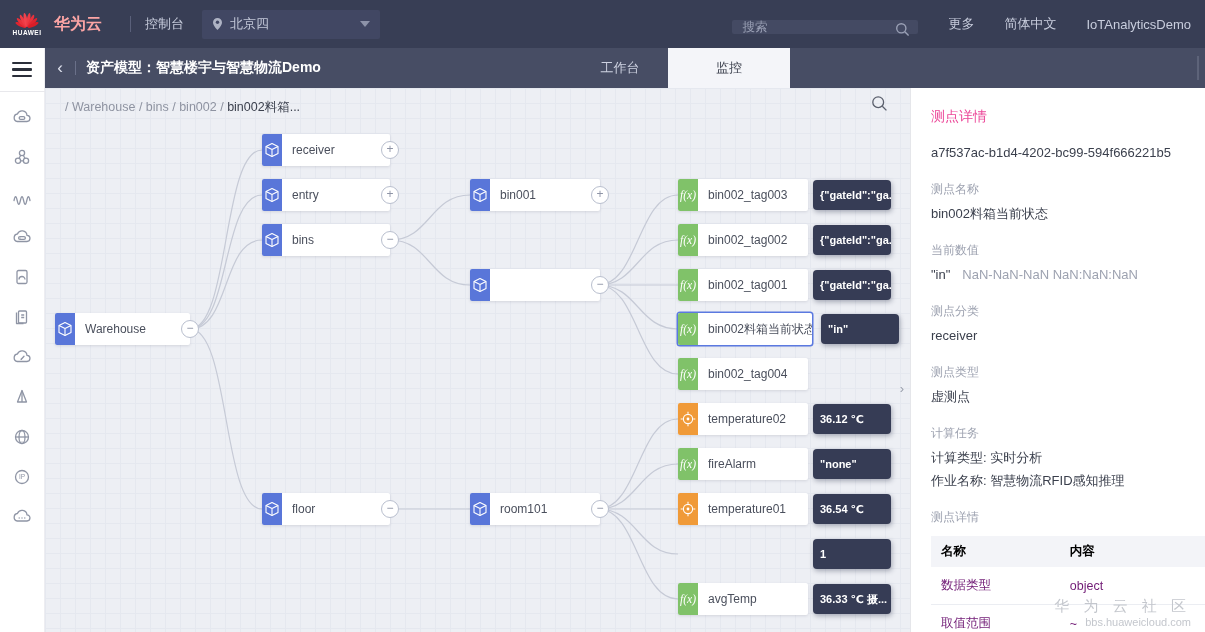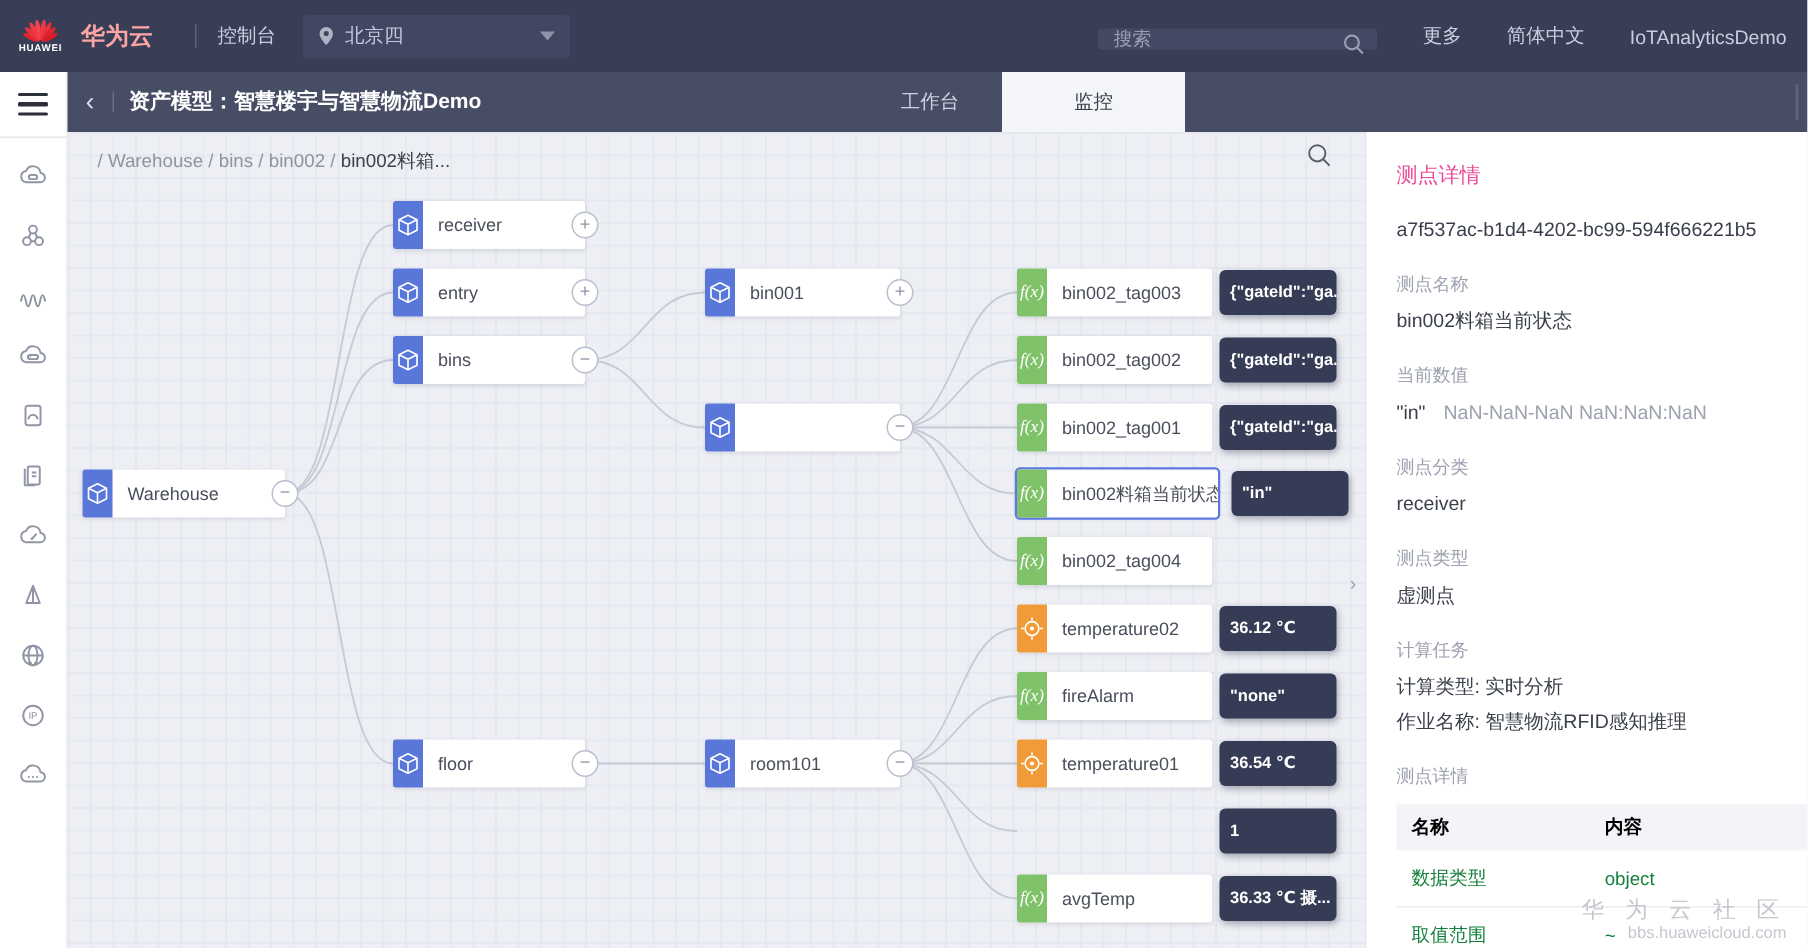--- a/index.html
+++ b/index.html
@@ -74,21 +74,21 @@
   
   .panel { width:295px; background:#fff; border-left:1px solid #e5e6ea; position:relative; padding:20px 20px 0 20px; overflow:hidden; flex:none; }
   .p-title { font-size:14px; font-weight:normal; color:#ec4899; margin-bottom:18px; }
   .pfield { margin-bottom:19px; }
   .plabel { font-size:12px; color:#9da2b0; margin-bottom:7px; }
   .pvalue { font-size:13px; color:#3a3f4c; line-height:18px; word-break:break-all; }
   .pvalue .dim { color:#9da2b0; margin-left:12px; }
   .pvalue.line2 { margin-top:5px; }
   .ftable { width:calc(100% + 20px); border-collapse:collapse; margin-top:10px; }
   .ftable th { background:#f3f4f8; font-size:12.5px; color:#000000; font-weight:bold; text-align:left; padding:7px 10px; }
-  .ftable td { font-size:12.5px; color:#15803d; padding:10px 10px; border-bottom:1px solid #ebedf2; }
+  .ftable td { font-size:12.5px; color:#701a75; padding:10px 10px; border-bottom:1px solid #ebedf2; }
   .ftable th:first-child, .ftable td:first-child { width:47%; }
   .watermark { position:absolute; right:14px; bottom:4px; text-align:right; pointer-events:none; }
   .wm1 { font-size:15px; letter-spacing:5px; color:#c4c7cd; }
   .wm2 { font-size:11px; color:#c4c7cd; }
 </style>
 </head>
 <body>
 
 <div class="app">
 

